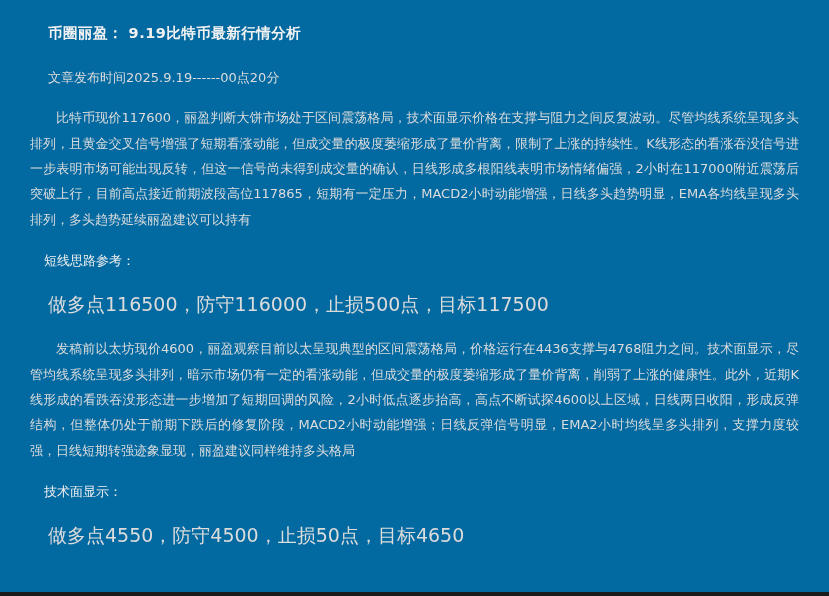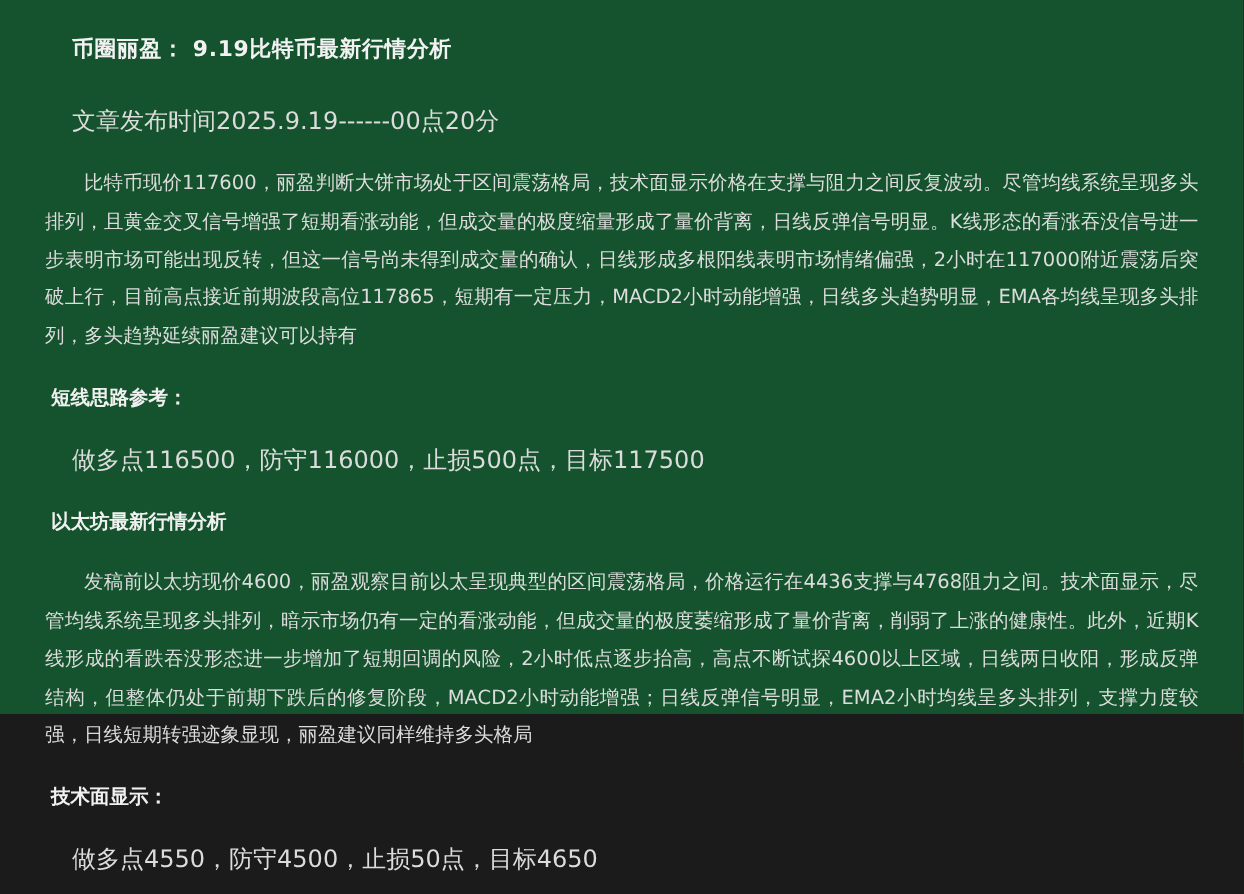--- a/index.html
+++ b/index.html
@@ -9,79 +9,78 @@
   }
   body {
     width: 829px;
     height: 596px;
     overflow: hidden;
     font-family: "DejaVu Sans", "Liberation Sans", sans-serif;
     color: #e6e6e6;
   }
   .page {
     width: 829px;
-    height: 476px;
-    background: #14532d;
+    height: 592px;
+    background: #0369a1;
     box-sizing: border-box;
     padding: 14px 30px 0 30px;
   }
   .article-title {
     font-size: 14.5px;
     font-weight: bold;
     color: #f2f2f2;
     letter-spacing: 0.5px;
     margin: 8px 0 0 18px;
     line-height: 1.6;
   }
   .meta-line {
-    font-size: 16px;
+    font-size: 13px;
     color: #dcdcdc;
     margin: 22px 0 0 18px;
     line-height: 1.7;
   }
   .para {
     font-size: 13px;
     color: #dcdcdc;
     line-height: 1.95;
     margin: 16px 0 0 0;
     text-align: justify;
     text-justify: inter-ideograph;
     text-indent: 2em;
   }
   .sub-head {
     font-size: 13px;
-    font-weight: bold;
+    font-weight: normal;
     color: #f0f0f0;
-    margin: 18px 0 0 4px;
+    margin: 18px 0 0 14px;
     line-height: 1.7;
   }
   .point-line {
-    font-size: 16px;
+    font-size: 19px;
     color: #dcdcdc;
     margin: 16px 0 0 18px;
     line-height: 1.7;
   }
 </style>
 </head>
 <body>
 
 <div class="page">
 
   <div class="article-title">币圈丽盈：  9.19比特币最新行情分析</div>
 
   <div class="meta-line">文章发布时间2025.9.19------00点20分</div>
 
-  <div class="para">比特币现价117600，丽盈判断大饼市场处于区间震荡格局，技术面显示价格在支撑与阻力之间反复波动。尽管均线系统呈现多头排列，且黄金交叉信号增强了短期看涨动能，但成交量的极度缩量形成了量价背离，日线反弹信号明显。K线形态的看涨吞没信号进一步表明市场可能出现反转，但这一信号尚未得到成交量的确认，日线形成多根阳线表明市场情绪偏强，2小时在117000附近震荡后突破上行，目前高点接近前期波段高位117865，短期有一定压力，MACD2小时动能增强，日线多头趋势明显，EMA各均线呈现多头排列，多头趋势延续丽盈建议可以持有</div>
+  <div class="para">比特币现价117600，丽盈判断大饼市场处于区间震荡格局，技术面显示价格在支撑与阻力之间反复波动。尽管均线系统呈现多头排列，且黄金交叉信号增强了短期看涨动能，但成交量的极度萎缩形成了量价背离，限制了上涨的持续性。K线形态的看涨吞没信号进一步表明市场可能出现反转，但这一信号尚未得到成交量的确认，日线形成多根阳线表明市场情绪偏强，2小时在117000附近震荡后突破上行，目前高点接近前期波段高位117865，短期有一定压力，MACD2小时动能增强，日线多头趋势明显，EMA各均线呈现多头排列，多头趋势延续丽盈建议可以持有</div>
 
   <div class="sub-head">短线思路参考：</div>
 
   <div class="point-line">做多点116500，防守116000，止损500点，目标117500</div>
 
 
-  <div class="sub-head">以太坊最新行情分析</div>
 
   <div class="para">发稿前以太坊现价4600，丽盈观察目前以太呈现典型的区间震荡格局，价格运行在4436支撑与4768阻力之间。技术面显示，尽管均线系统呈现多头排列，暗示市场仍有一定的看涨动能，但成交量的极度萎缩形成了量价背离，削弱了上涨的健康性。此外，近期K线形成的看跌吞没形态进一步增加了短期回调的风险，2小时低点逐步抬高，高点不断试探4600以上区域，日线两日收阳，形成反弹结构，但整体仍处于前期下跌后的修复阶段，MACD2小时动能增强；日线反弹信号明显，EMA2小时均线呈多头排列，支撑力度较强，日线短期转强迹象显现，丽盈建议同样维持多头格局</div>
 
   <div class="sub-head">技术面显示：</div>
 
   <div class="point-line">做多点4550，防守4500，止损50点，目标4650</div>
 
 </div>
 
 </body></html>

